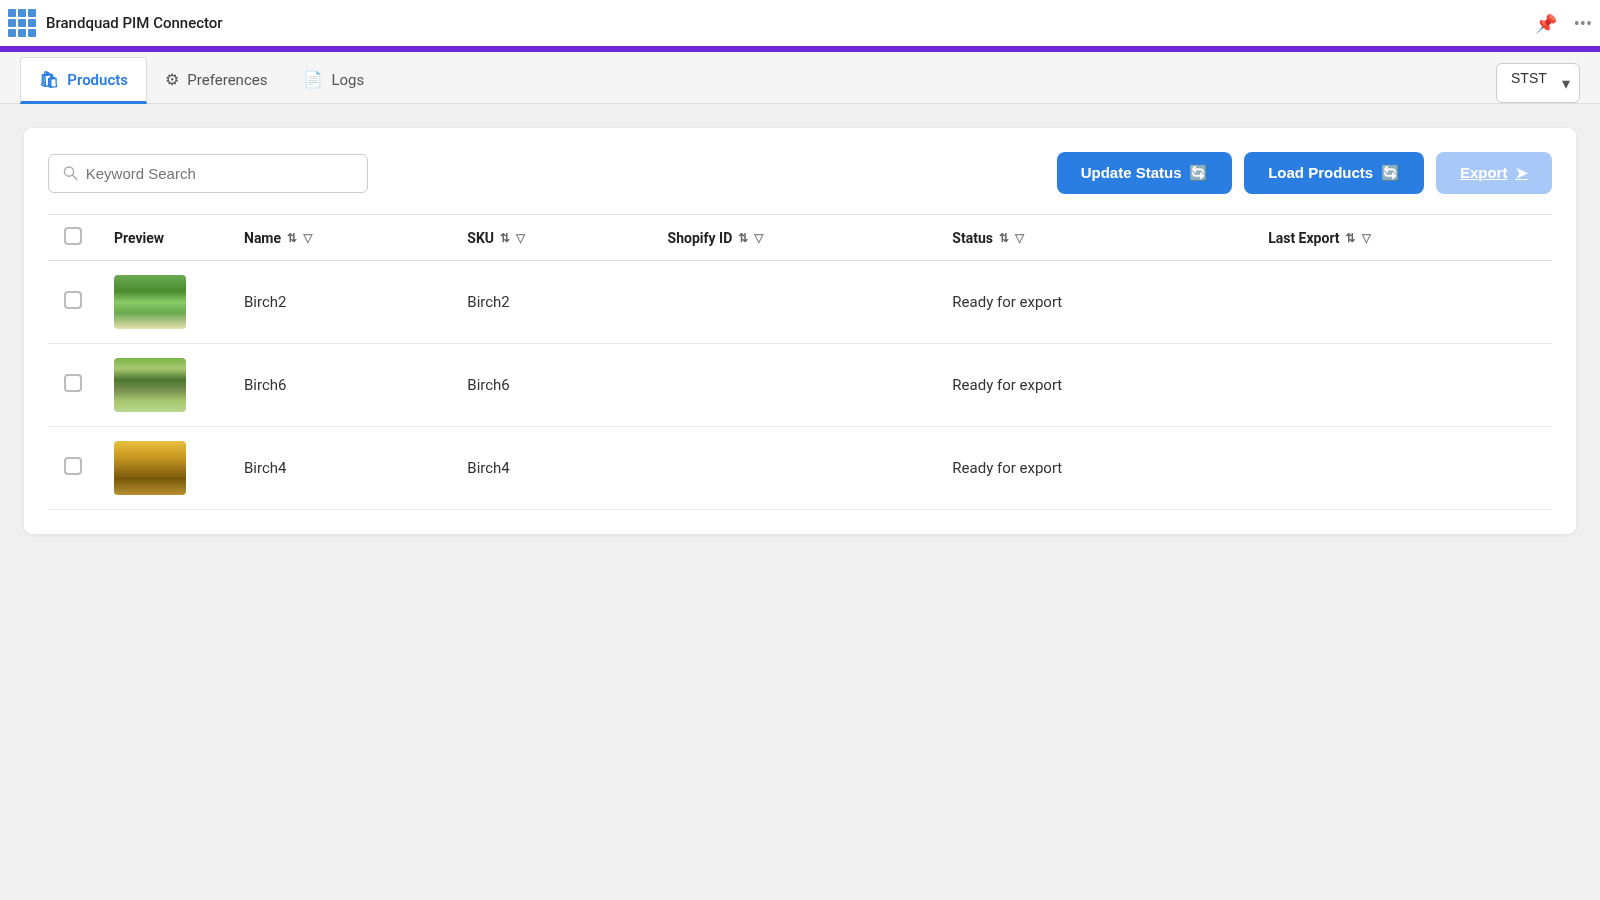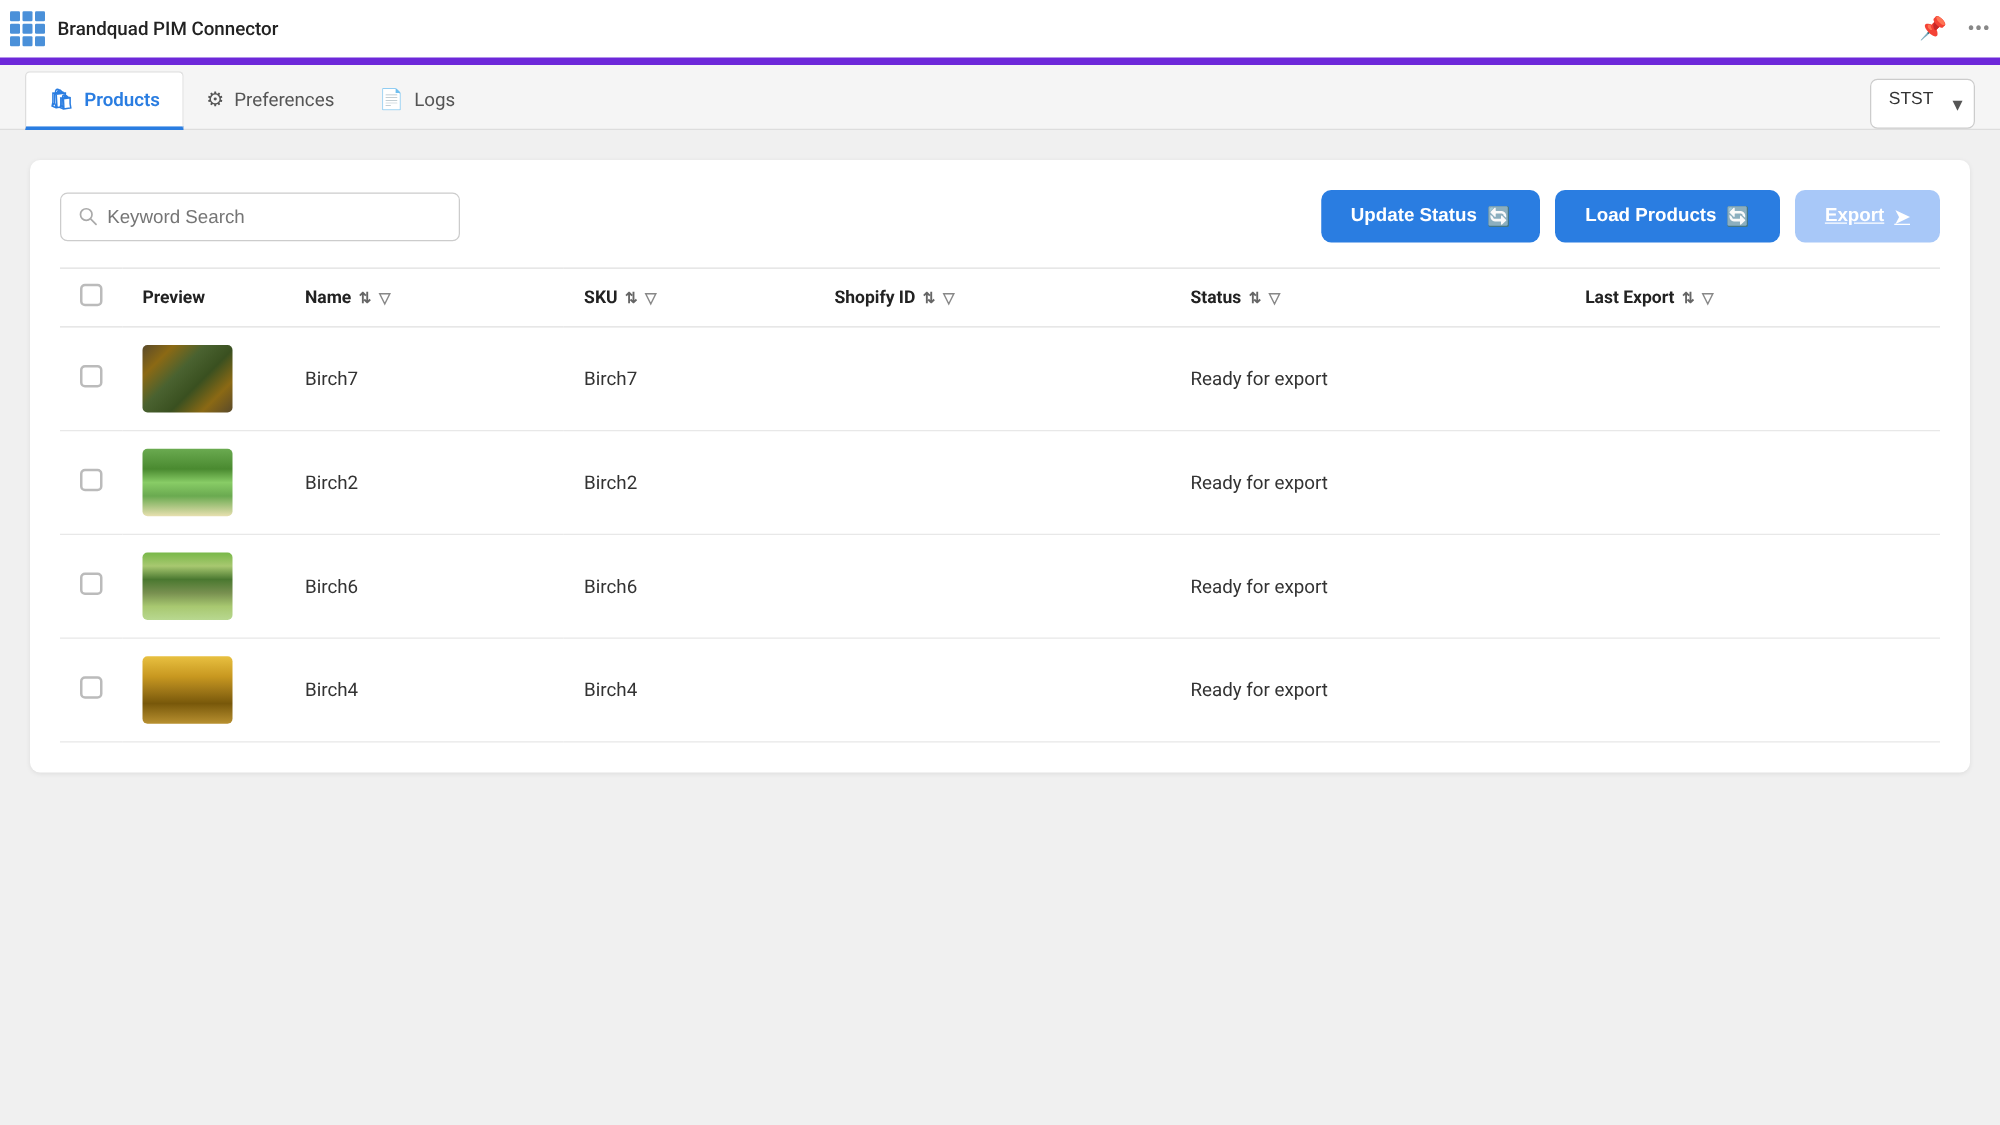--- a/index.html
+++ b/index.html
@@ -375,64 +375,51 @@
           <th>
             <div class="th-sort">
               <span>Last Export</span>
               <span class="sort-icon">⇅</span>
               <span class="filter-icon">▽</span>
             </div>
           </th>
         </tr>
       </thead>
       <tbody id="table-body">
-      <tr>
+          <tr>
     <td class="check-col">
       <span class="checkbox"></span>
     </td>
     <td class="preview-col">
-      <div class="preview-img img-birch7"></div>
-    </td>
-    <td>Birch7</td>
-    <td>Birch7</td>
+      <div class="preview-img img-birch2"></div>
+    </td>
+    <td>Birch2</td>
+    <td>Birch2</td>
     <td></td>
     <td>Ready for export</td>
     <td></td>
   </tr>
           <tr>
     <td class="check-col">
       <span class="checkbox"></span>
     </td>
     <td class="preview-col">
-      <div class="preview-img img-birch2"></div>
-    </td>
-    <td>Birch2</td>
-    <td>Birch2</td>
+      <div class="preview-img img-birch6"></div>
+    </td>
+    <td>Birch6</td>
+    <td>Birch6</td>
     <td></td>
     <td>Ready for export</td>
     <td></td>
   </tr>
           <tr>
     <td class="check-col">
       <span class="checkbox"></span>
     </td>
     <td class="preview-col">
-      <div class="preview-img img-birch6"></div>
-    </td>
-    <td>Birch6</td>
-    <td>Birch6</td>
-    <td></td>
-    <td>Ready for export</td>
-    <td></td>
-  </tr>
-          <tr>
-    <td class="check-col">
-      <span class="checkbox"></span>
-    </td>
-    <td class="preview-col">
       <div class="preview-img img-birch4"></div>
     </td>
     <td>Birch4</td>
     <td>Birch4</td>
     <td></td>
     <td>Ready for export</td>
     <td></td>
   </tr>
         </tbody>
     </table>

